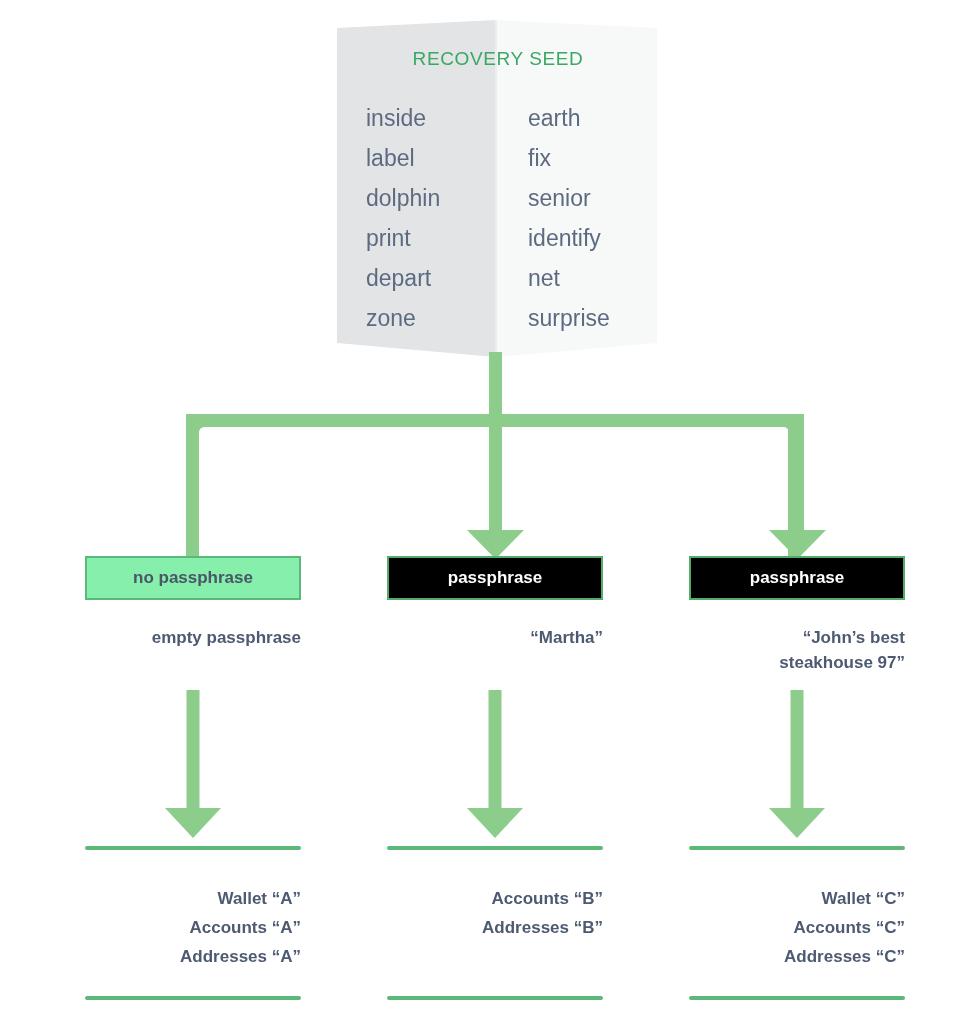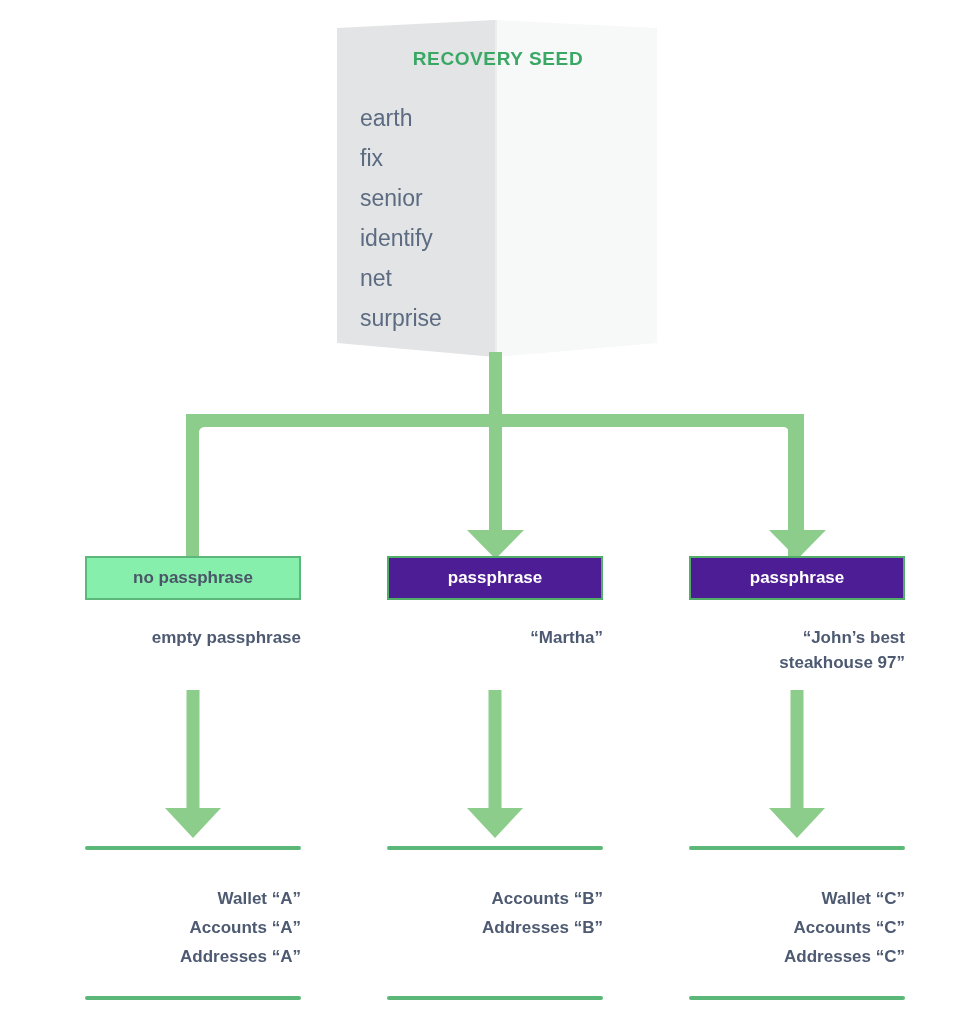--- a/index.html
+++ b/index.html
@@ -46,21 +46,21 @@
     width: 336px;
     height: 350px;
   }
   .seed-title {
     position: absolute;
     left: 0;
     top: 34px;
     width: 336px;
     text-align: center;
     font-size: 19px;
-    font-weight: bold;
+    font-weight: normal;
     letter-spacing: 0.6px;
     color: #3aa864;
   }
   .seed-cols {
     position: absolute;
     left: 0;
     top: 84px;
     width: 336px;
     display: flex;
   }
@@ -110,21 +110,21 @@
     justify-content: center;
     font-size: 17px;
     font-weight: bold;
   }
   .pass-box.outline {
     background: #86efac;
     border: 2px solid #5bb87a;
     color: #4a5568;
   }
   .pass-box.filled {
-    background: #4c1d95;
+    background: #000000;
     border: 2px solid #51ad68;
     color: #ffffff;
   }
 
   .caption {
     position: absolute;
     top: 625px;
     width: 216px;
     text-align: right;
     font-size: 17px;
@@ -171,20 +171,28 @@
 
   <div class="paper">
     <svg class="paper-svg" viewBox="0 0 336 350">
       <polygon points="7,14 165,6 165,343 7,329" fill="#e2e4e5"></polygon>
       <polygon points="165,6 327,14 327,329 165,343" fill="#f7f8f8"></polygon>
       <polygon points="165,6 165,343 167,343 167,6" fill="#eceded"></polygon>
     </svg>
     <div class="paper-content">
       <div class="seed-title">RECOVERY SEED</div>
       <div class="seed-cols">
+        <div class="seed-col left">
+          <div class="seed-word">inside</div>
+          <div class="seed-word">label</div>
+          <div class="seed-word">dolphin</div>
+          <div class="seed-word">print</div>
+          <div class="seed-word">depart</div>
+          <div class="seed-word">zone</div>
+        </div>
         <div class="seed-col right">
           <div class="seed-word">earth</div>
           <div class="seed-word">fix</div>
           <div class="seed-word">senior</div>
           <div class="seed-word">identify</div>
           <div class="seed-word">net</div>
           <div class="seed-word">surprise</div>
         </div>
       </div>
     </div>

